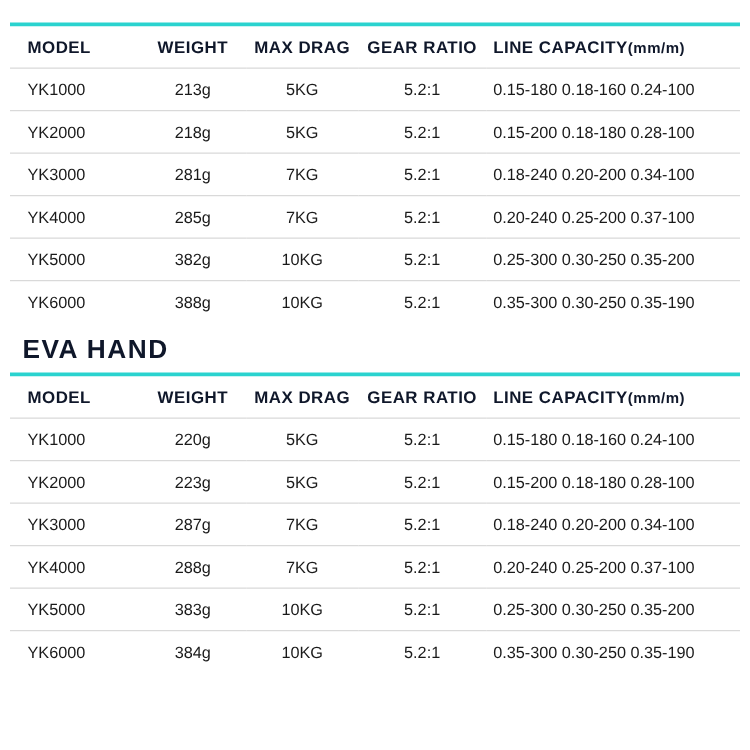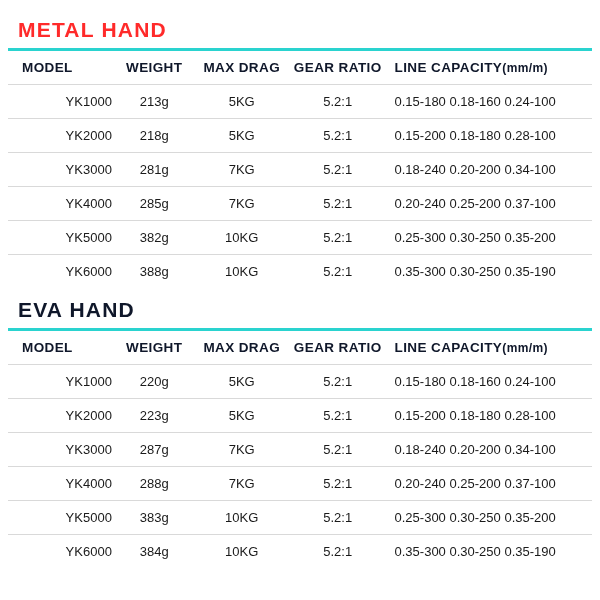--- a/index.html
+++ b/index.html
@@ -64,34 +64,33 @@
     border-bottom: 1px solid #d9d9d9;
   }
   tbody tr:last-child {
     border-bottom: none;
   }
   .col-model   { width: 16%; }
   .col-weight  { width: 15%; }
   .col-drag    { width: 16%; }
   .col-gear    { width: 18%; }
   .col-cap     { width: 35%; }
-  td.col-model { text-align: right; padding-left: 14px; margin-top: 28px; }
+  td.col-model { text-align: left; padding-left: 14px; margin-top: 28px; }
   th.col-model { text-align: left; padding-left: 14px; }
   td.col-cap, th.col-cap { text-align: left; padding-left: 6px; }
   .head-row-wrap {
     border-bottom: 1px solid #d9d9d9;
   }
 </style>
 </head>
 <body>
 
 <div class="page">
 
   <section class="spec-block">
-    <h2 class="block-title" style="color: rgb(255, 42, 42);">METAL HAND</h2>
     <div class="rule" style="background: rgb(42, 211, 207);"></div>
     <table>
       <thead>
         <tr class="head-row-wrap" style="border-bottom-color: rgb(217, 217, 217);">
           <th class="col-model">MODEL</th>
           <th class="col-weight">WEIGHT</th>
           <th class="col-drag">MAX DRAG</th>
           <th class="col-gear">GEAR RATIO</th>
           <th class="col-cap"><span>LINE CAPACITY</span><span class="unit">(mm/m)</span></th>
         </tr>

